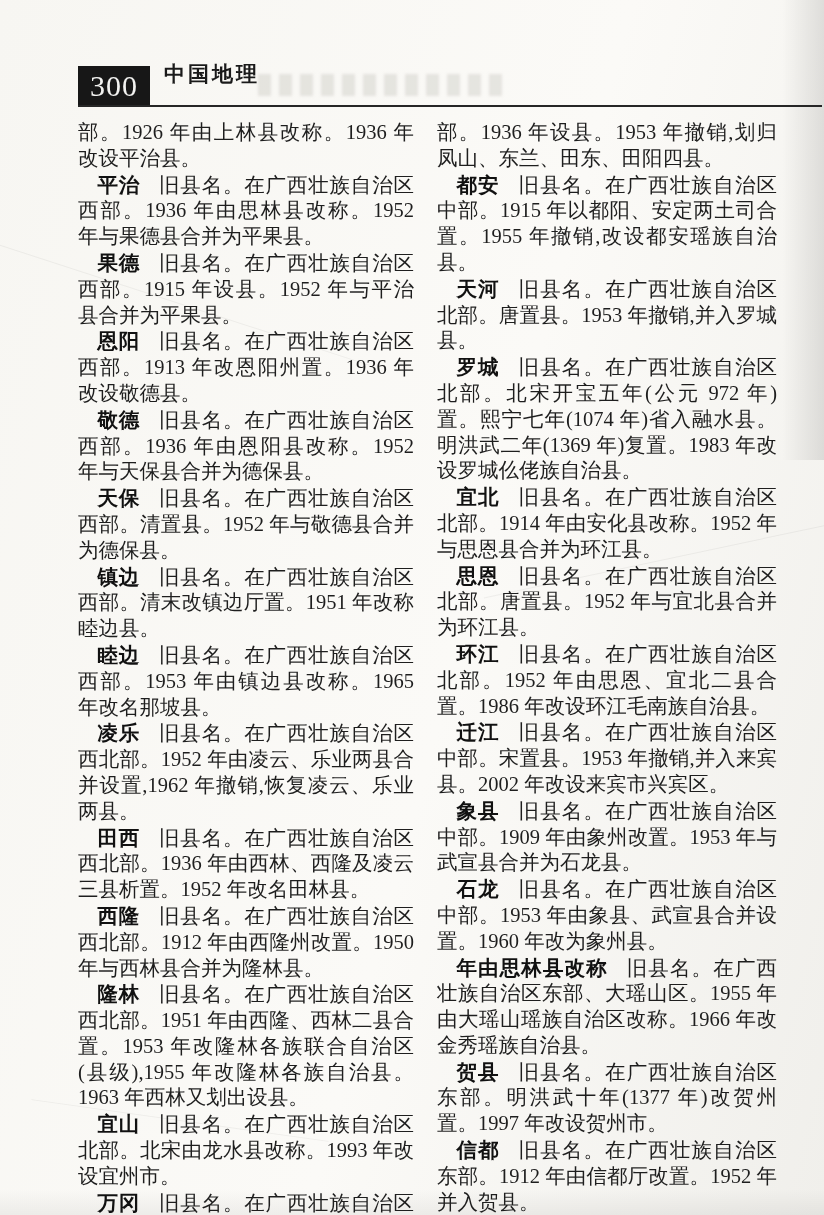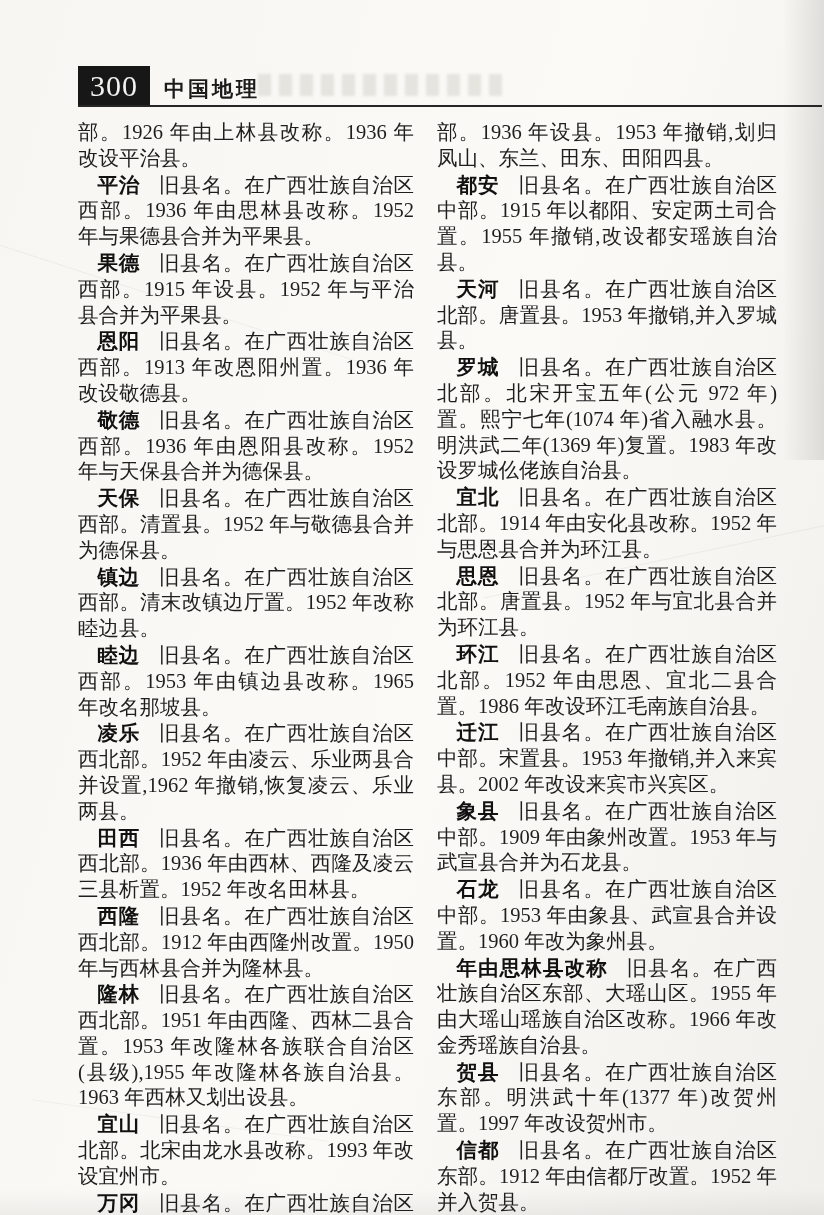--- a/index.html
+++ b/index.html
@@ -29,21 +29,21 @@
   .scratch.s3 { left:30px; top:1120px; width:300px; height:1px; transform:rotate(8deg); }
 
   
   .page-num-box {
     position:absolute; left:78px; top:66px; width:72px; height:39px;
     background:#171717; color:#f2f2f0;
     display:flex; align-items:center; justify-content:center;
     font-size:30px; letter-spacing:1px;
   }
   .book-title {
-    position:absolute; left:164px; top:75px;
+    position:absolute; left:164px; top:60px;
     font-size:21px; font-weight:bold; letter-spacing:3px; color:#1a1a1a;
     font-family:Liberation Serif, serif;
   }
   .ghost-bleed {
     position:absolute; left:258px; top:74px; width:250px; height:22px;
     background:repeating-linear-gradient(90deg,
       rgba(125,120,112,0.16) 0 13px, rgba(0,0,0,0) 13px 21px);
     filter:blur(1.6px);
   }
   .header-rule {
@@ -92,21 +92,21 @@
   <div class="header-rule"></div>
 
   <main class="columns">
     <div class="col left" id="col-left">
         <p class="cont"><span>部。1926 年由上林县改称。1936 年改设平治县。</span></p>
         <p class="entry"><span class="term">平治</span><span>旧县名。在广西壮族自治区西部。1936 年由思林县改称。1952 年与果德县合并为平果县。</span></p>
         <p class="entry"><span class="term">果德</span><span>旧县名。在广西壮族自治区西部。1915 年设县。1952 年与平治县合并为平果县。</span></p>
         <p class="entry"><span class="term">恩阳</span><span>旧县名。在广西壮族自治区西部。1913 年改恩阳州置。1936 年改设敬德县。</span></p>
         <p class="entry"><span class="term">敬德</span><span>旧县名。在广西壮族自治区西部。1936 年由恩阳县改称。1952 年与天保县合并为德保县。</span></p>
         <p class="entry"><span class="term">天保</span><span>旧县名。在广西壮族自治区西部。清置县。1952 年与敬德县合并为德保县。</span></p>
-        <p class="entry"><span class="term">镇边</span><span>旧县名。在广西壮族自治区西部。清末改镇边厅置。1952 年改称睦边县。</span></p>
+        <p class="entry"><span class="term">镇边</span><span>旧县名。在广西壮族自治区西部。清末改镇边厅置。1951 年改称睦边县。</span></p>
         <p class="entry"><span class="term">睦边</span><span>旧县名。在广西壮族自治区西部。1953 年由镇边县改称。1965 年改名那坡县。</span></p>
         <p class="entry"><span class="term">凌乐</span><span>旧县名。在广西壮族自治区西北部。1952 年由凌云、乐业两县合并设置,1962 年撤销,恢复凌云、乐业两县。</span></p>
         <p class="entry"><span class="term">田西</span><span>旧县名。在广西壮族自治区西北部。1936 年由西林、西隆及凌云三县析置。1952 年改名田林县。</span></p>
         <p class="entry"><span class="term">西隆</span><span>旧县名。在广西壮族自治区西北部。1912 年由西隆州改置。1950 年与西林县合并为隆林县。</span></p>
         <p class="entry"><span class="term">隆林</span><span>旧县名。在广西壮族自治区西北部。1951 年由西隆、西林二县合置。1953 年改隆林各族联合自治区(县级),1955 年改隆林各族自治县。1963 年西林又划出设县。</span></p>
         <p class="entry"><span class="term">宜山</span><span>旧县名。在广西壮族自治区北部。北宋由龙水县改称。1993 年改设宜州市。</span></p>
         <p class="entry"><span class="term">万冈</span><span>旧县名。在广西壮族自治区西</span></p>
       </div>
     <div class="col right" id="col-right">
         <p class="cont"><span>部。1936 年设县。1953 年撤销,划归凤山、东兰、田东、田阳四县。</span></p>

